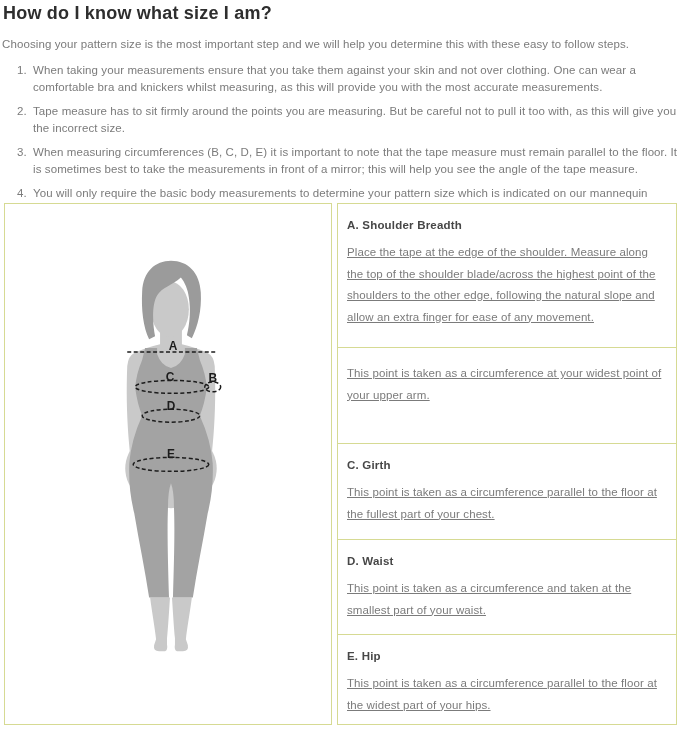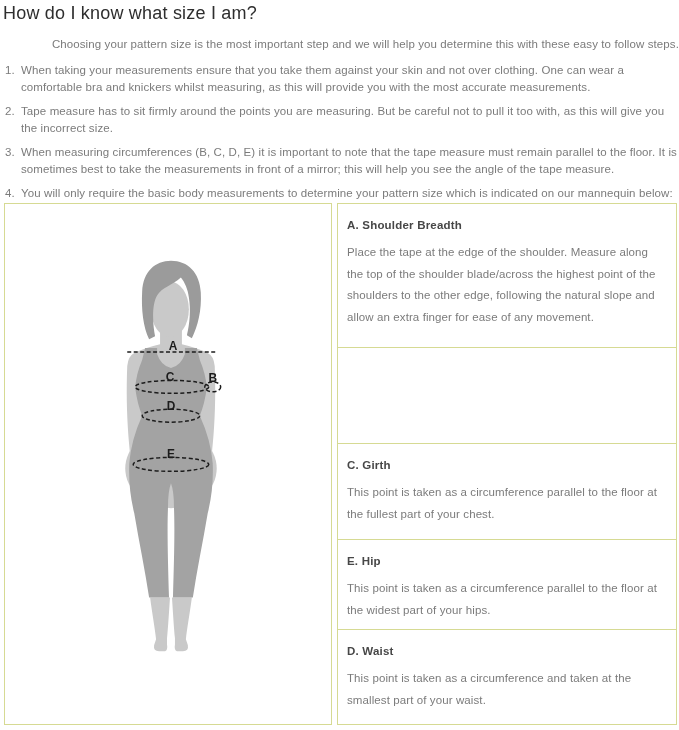--- a/index.html
+++ b/index.html
@@ -19,34 +19,33 @@
     width: 679px;
     height: 730px;
     background: #ffffff;
     font-family: "Liberation Sans", sans-serif;
     overflow: hidden;
   }
   .page-title {
     margin: 0;
     padding: 3px 0 0 3px;
     font-size: 18px;
-    font-weight: normal;
+    font-weight: bold;
     letter-spacing: 0.2px;
     color: var(--heading-text);
   }
   .intro {
     margin: 14px 0 12px 2px;
     font-size: 11.5px;
     color: var(--body-text);
     letter-spacing: 0.1px;
-    text-align: right;
   }
   .steps {
     margin: 12px 0 0 0;
-    padding-left: 18px;
+    padding-left: 30px;
     font-size: 11.5px;
     line-height: 17px;
     color: var(--body-text);
     letter-spacing: 0.1px;
   }
   .steps li { margin-bottom: 7px; padding-left: 3px; }
   .boxes {
     position: absolute;
     left: 4px;
     top: 203px;
@@ -82,20 +81,21 @@
     font-weight: bold;
     letter-spacing: 0.2px;
     color: var(--section-title-text);
   }
   .m-desc {
     margin: 0;
     font-size: 11.5px;
     line-height: 21.5px;
     letter-spacing: 0.1px;
     color: var(--body-text);
+    text-decoration: underline;
   }
   .skin  { fill: var(--figure-skin); }
   .cloth { fill: var(--figure-clothing); }
   .hair  { fill: var(--figure-hair); }
   .dash  {
     fill: none;
     stroke: var(--measure-line);
     stroke-width: 1.5;
     stroke-dasharray: 4 2.5;
   }
@@ -180,29 +180,30 @@
         <text class="fig-label" x="167" y="256">E</text>
       </svg>
     </div>
 
     <div class="measure-box">
       <section class="m-section sec-a">
         <h3 class="m-title">A. Shoulder Breadth</h3>
         <p class="m-desc">Place the tape at the edge of the shoulder. Measure along the top of the shoulder blade/across the highest point of the shoulders to the other edge, following the natural slope and allow an extra finger for ease of any movement.</p>
       </section>
       <section class="m-section sec-b">
+        <p class="m-desc">This point is taken as a circumference at your widest point of your upper arm.</p>
       </section>
       <section class="m-section sec-c">
         <h3 class="m-title">C. Girth</h3>
         <p class="m-desc">This point is taken as a circumference parallel to the floor at the fullest part of your chest.</p>
       </section>
+      <section class="m-section sec-d">
+        <h3 class="m-title">D. Waist</h3>
+        <p class="m-desc">This point is taken as a circumference and taken at the smallest part of your waist.</p>
+      </section>
       <section class="m-section sec-e">
         <h3 class="m-title">E. Hip</h3>
         <p class="m-desc">This point is taken as a circumference parallel to the floor at the widest part of your hips.</p>
       </section>
-      <section class="m-section sec-d">
-        <h3 class="m-title">D. Waist</h3>
-        <p class="m-desc">This point is taken as a circumference and taken at the smallest part of your waist.</p>
-      </section>
     </div>
 
   </div>
 </div>
 
 </body></html>

